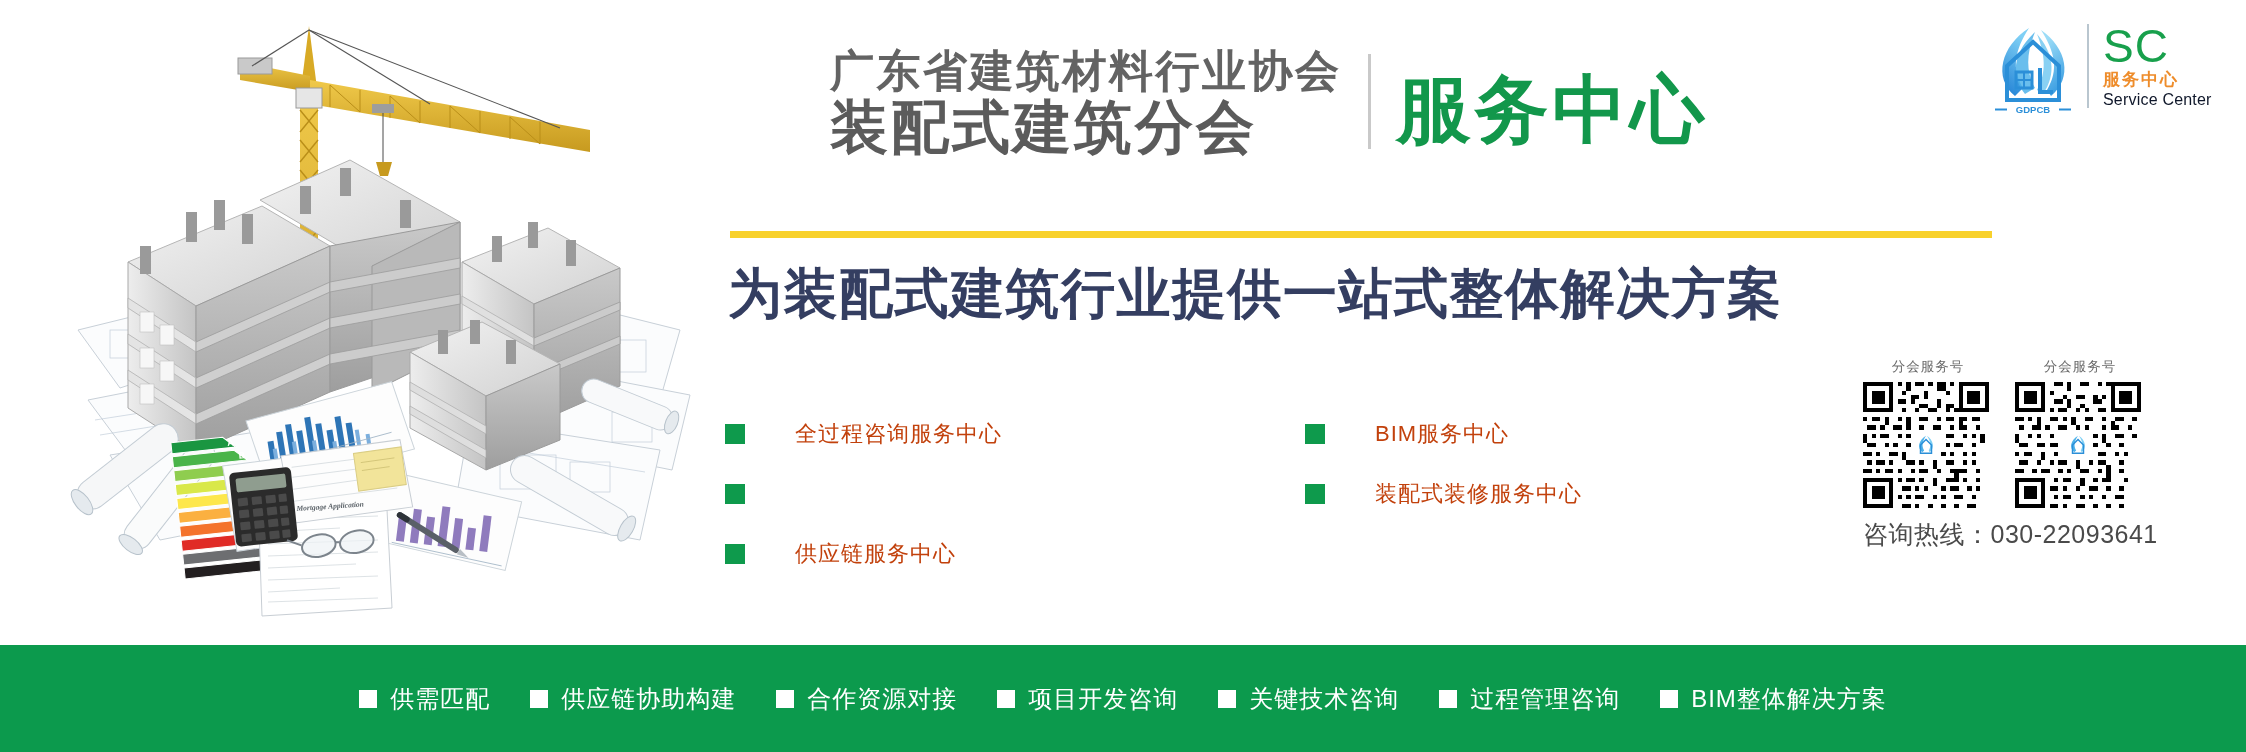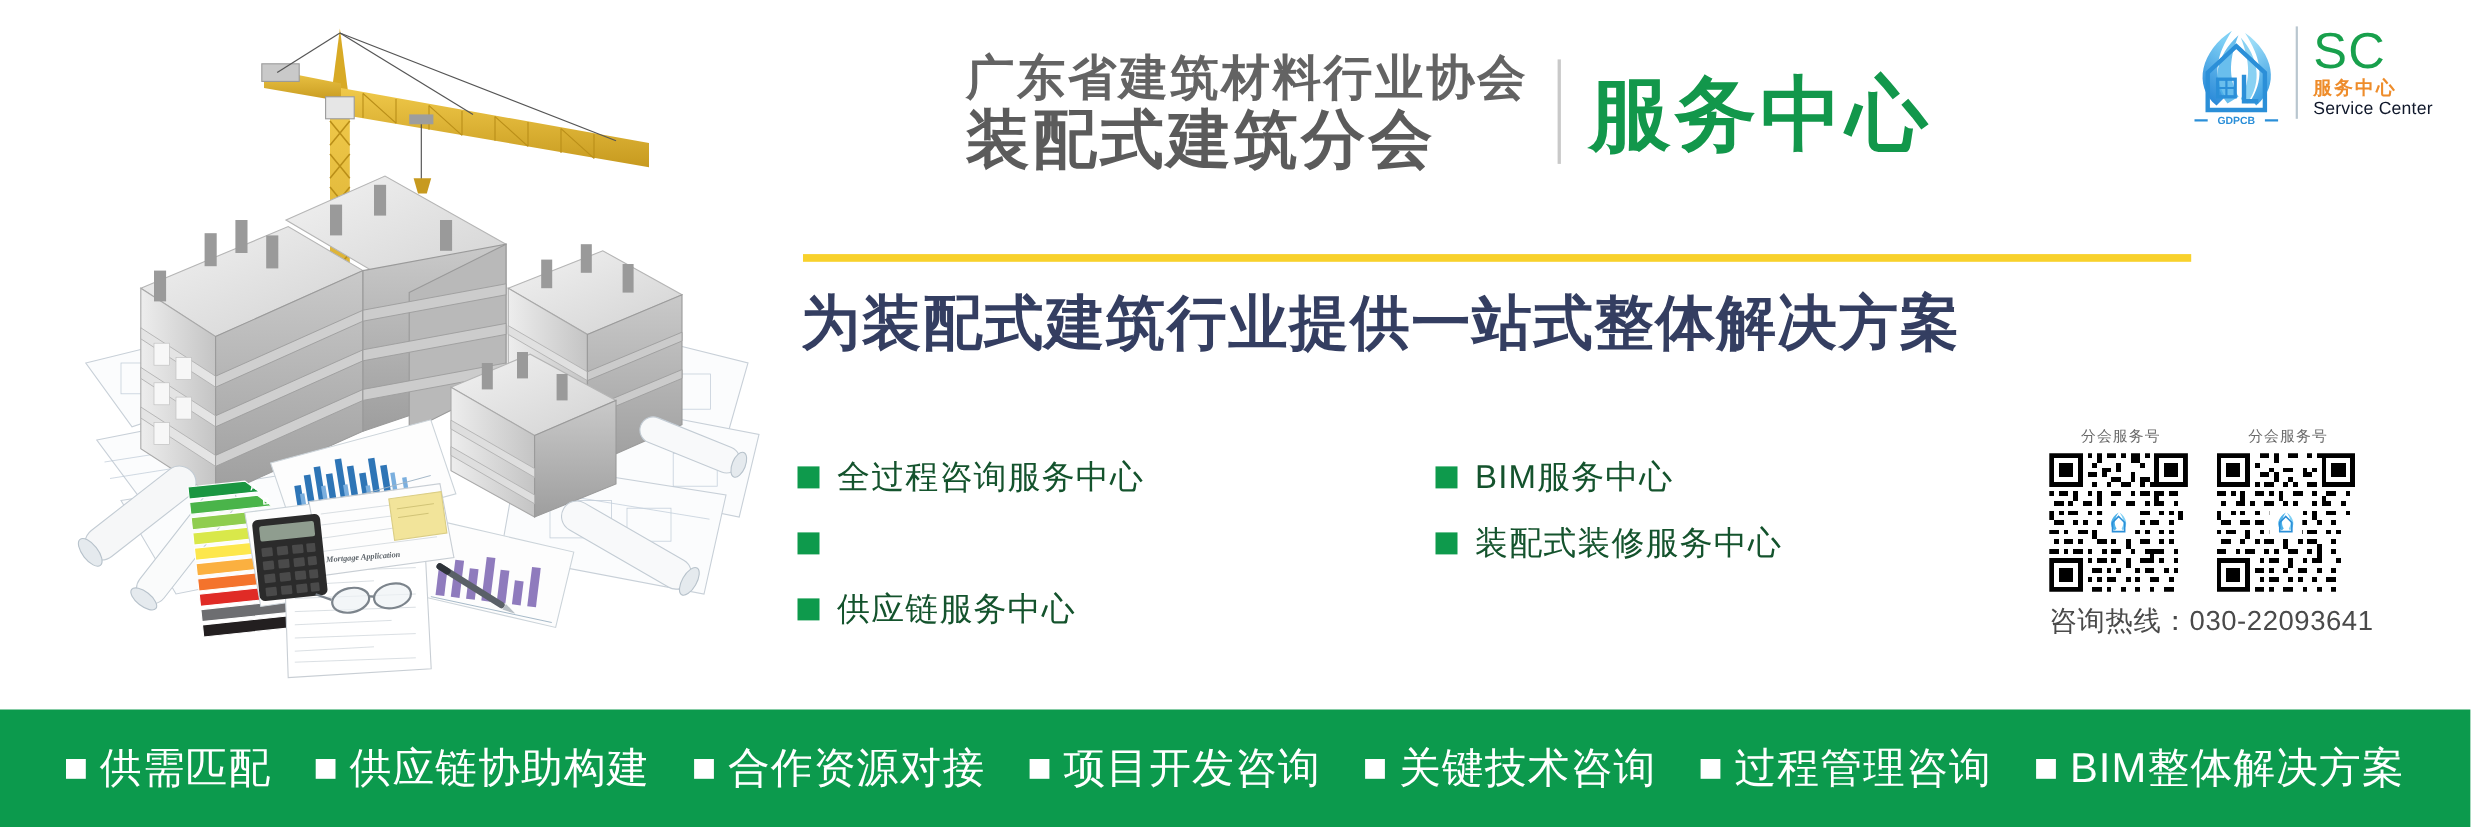--- a/index.html
+++ b/index.html
@@ -53,21 +53,21 @@
   }
   #logo-en {
     font-size: 16px; font-weight: 400; color: #0f172a;
     letter-spacing: 0.2px; margin-top: 1px; line-height: 1.1;
   }
 
   
   #title-area {
     position: absolute;
     left: 830px; top: 48px;
-    display: flex; align-items: center; margin-left: 48px;
+    display: flex; align-items: flex-end;
   }
   #title-cn { display: flex; flex-direction: column; }
   #title-line1 {
     font-size: 44px; font-weight: 700; color: #636363;
     letter-spacing: 2.5px; line-height: 1.05;
     white-space: nowrap;
   }
   #title-line2 {
     font-size: 58px; font-weight: 700; color: #5B5B5B;
     letter-spacing: 3px; line-height: 1.08; margin-top: 2px;
@@ -108,29 +108,30 @@
     display: flex; align-items: center;
     height: 60px;
   }
   .svc-bullet {
     width: 20px; height: 20px;
     background: #0E9A4C;
     margin-right: 16px;
     flex: 0 0 auto;
   }
   .svc-label {
-    font-size: 30px; font-weight: 400;
-    color: #14532d; letter-spacing: 1px;
+    font-size: 22px; font-weight: 400;
+    color: #c2410c; letter-spacing: 1px;
     white-space: nowrap;
+    margin-left: 34px;
   }
 
   
   #qr-block {
     position: absolute;
-    left: 1863px; top: 388px;
+    left: 1863px; top: 358px;
     width: 350px;
   }
   #qr-row { display: flex; gap: 22px; }
   .qr-cell { width: 130px; }
   .qr-cap {
     font-size: 13.5px; color: #6a6a6a;
     text-align: center; letter-spacing: 1px;
     margin-bottom: 6px; white-space: nowrap;
   }
   .qr-img { position: relative; width: 126px; height: 126px; background:#fff; }
@@ -157,21 +158,21 @@
     background: #0C9A4D;
     display: flex; align-items: center; justify-content: center;
   }
   #bottom-list { display: flex; align-items: center; gap: 40px; }
   .bb-item { display: flex; align-items: center; }
   .bb-bullet {
     width: 18px; height: 18px; background: #ffffff;
     margin-right: 13px; flex: 0 0 auto;
   }
   .bb-label {
-    font-size: 38px; color: #ffffff;
+    font-size: 24px; color: #ffffff;
     letter-spacing: 1px; white-space: nowrap;
   }
 </style>
 </head>
 <body>
 
 <div id="banner">
 
   <div id="hero">
     <svg viewBox="0 0 700 645" xmlns="http://www.w3.org/2000/svg">

